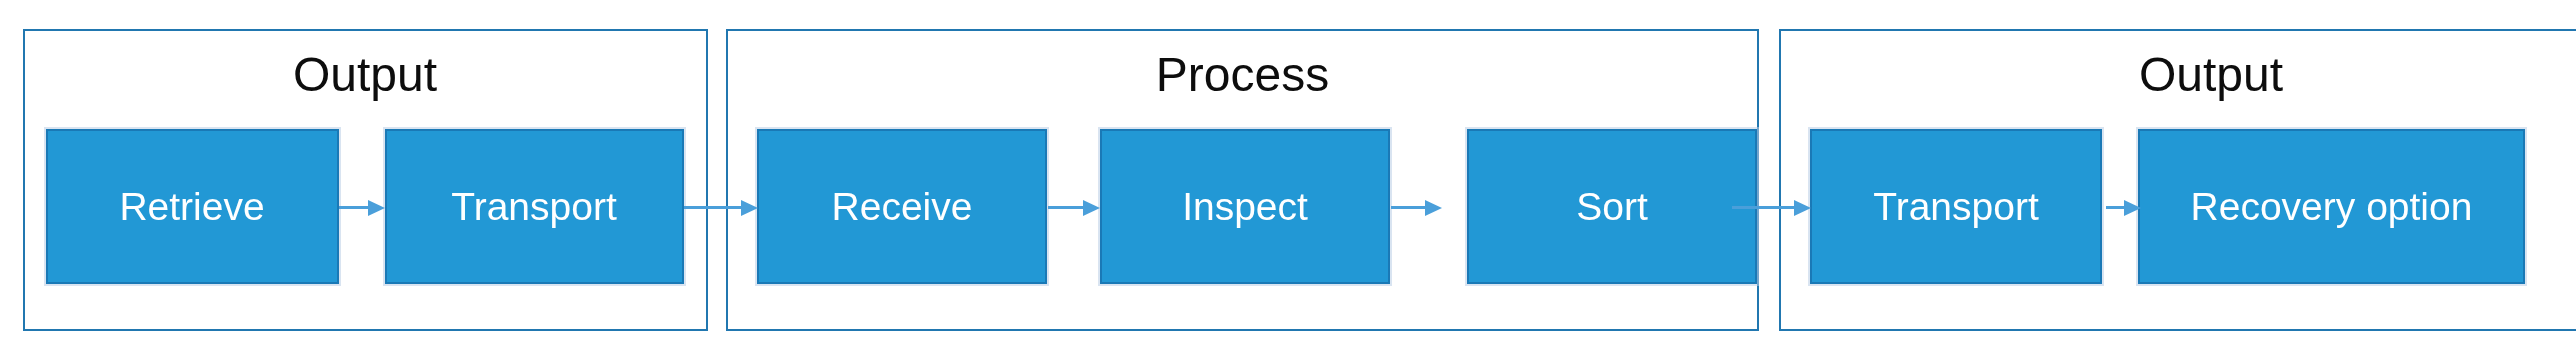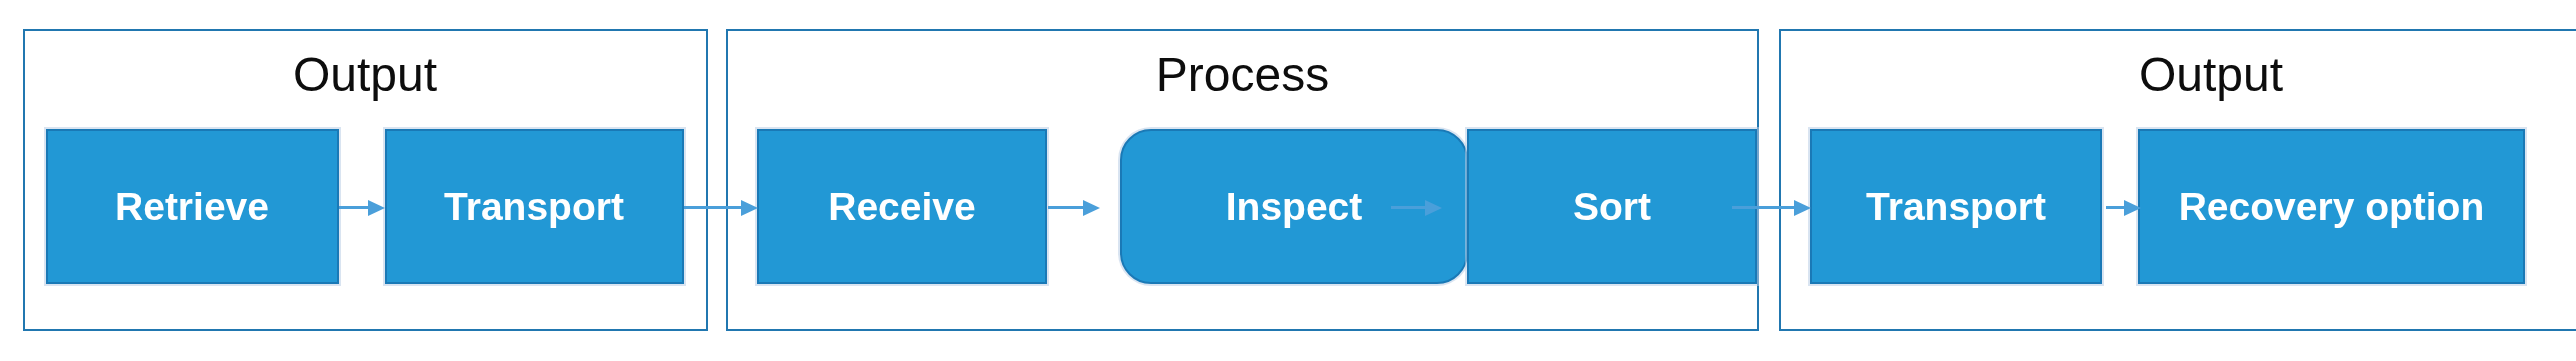--- a/index.html
+++ b/index.html
@@ -46,28 +46,27 @@
     box-sizing: border-box;
     box-shadow: 0 0 0 2px rgba(185, 205, 230, 0.55);
     display: flex;
     align-items: center;
     justify-content: center;
     color: #ffffff;
     font-size: 39px;
     line-height: 1;
     text-align: center;
     white-space: nowrap;
-    font-weight: bold;
   }
   
   .box-retrieve      { left: 21px;   width: 293px; }
   .box-transport-in  { left: 360px;  width: 299px; }
   
   .box-receive       { left: 29px;   width: 290px; }
-  .box-inspect       { left: 392px;  width: 348px; border-radius: 31px; }
+  .box-inspect       { left: 372px;  width: 290px; }
   .box-sort          { left: 739px; width: 290px; }
   
   .box-transport-out { left: 29px;   width: 292px; }
   .box-recovery      { left: 357px;  width: 387px; align-items: center; }
 
   
   .arrow {
     position: absolute;
     top: 206px;
     height: 3.4px;

